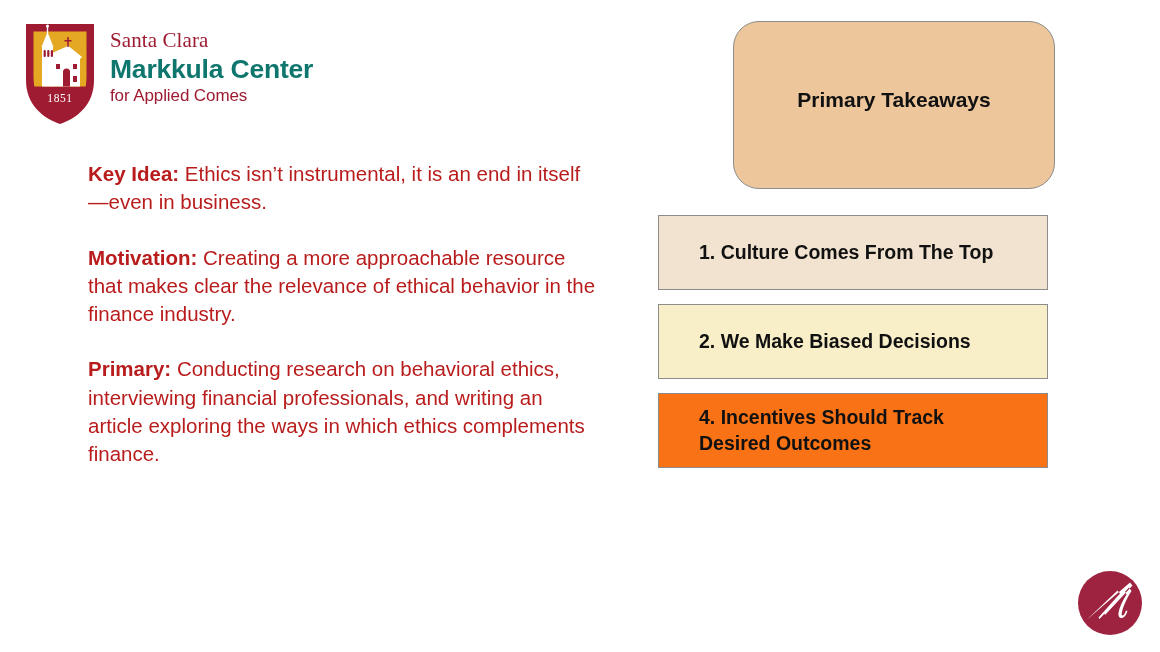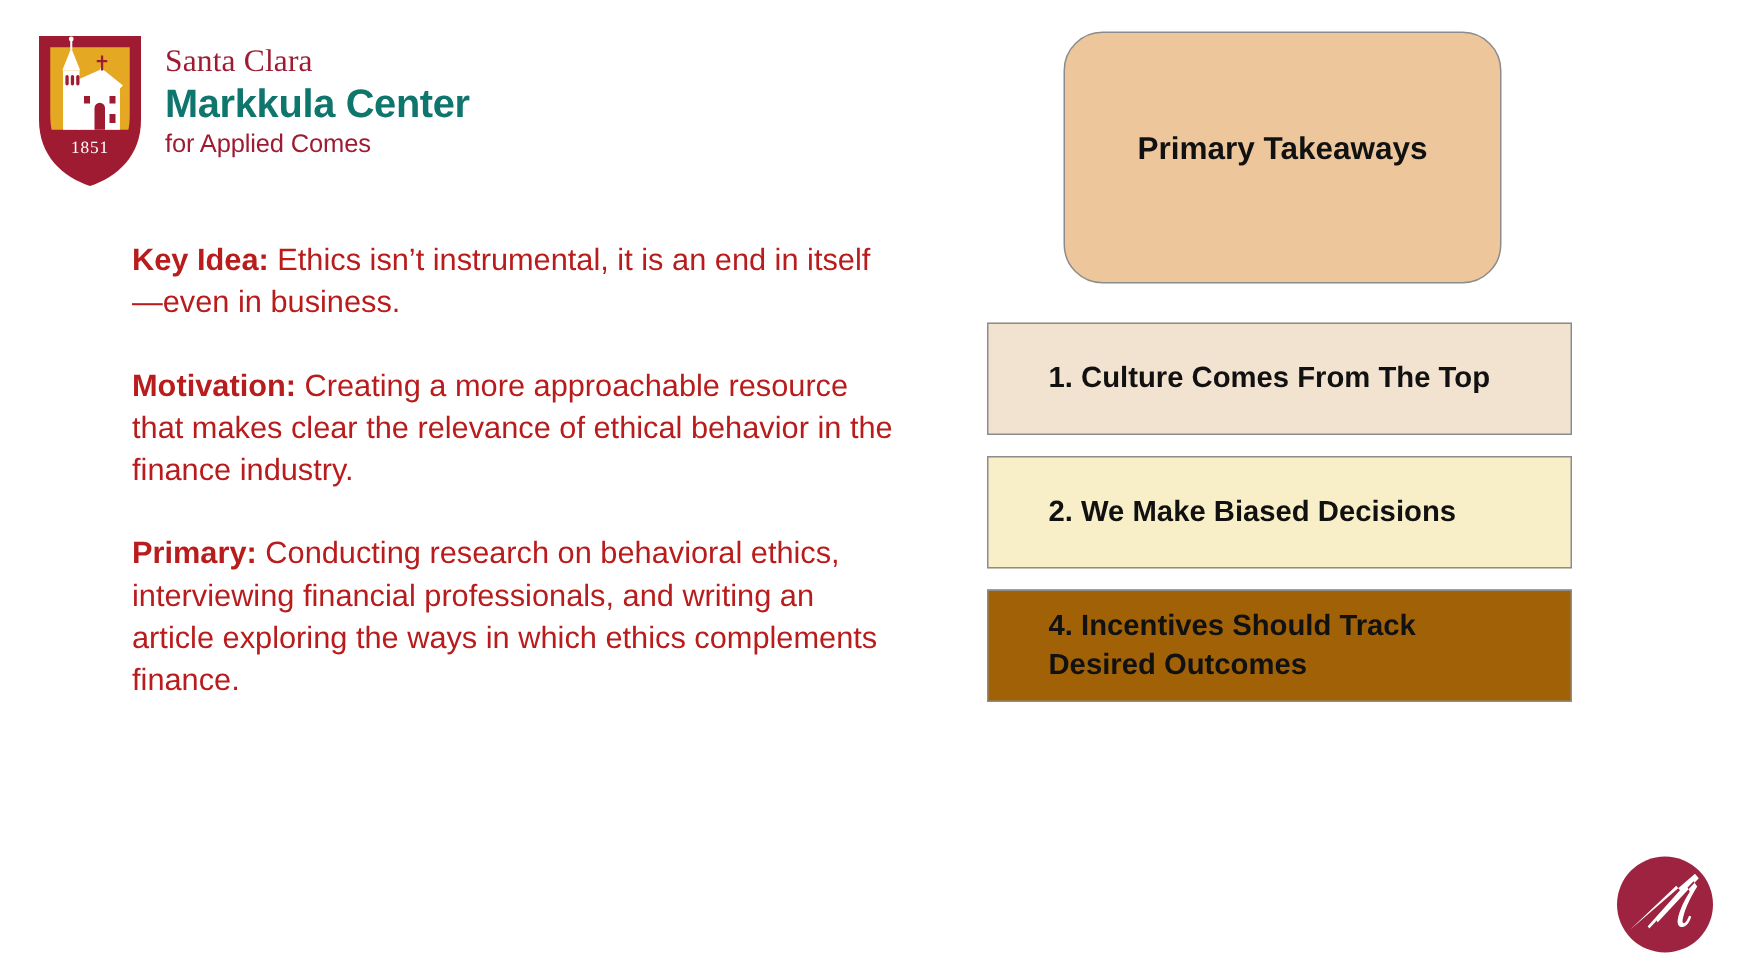--- a/index.html
+++ b/index.html
@@ -79,23 +79,23 @@
     margin: 0 0 27px 18px;
   }
   .para:last-child { margin-bottom: 0; }
   .para b {
     font-weight: bold;
   }
 
   
   .takeaway-header {
     position: absolute;
-    left: 709px;
+    left: 733px;
     top: 21px;
-    width: 292px;
+    width: 322px;
     height: 168px;
     background: #EDC79B;
     border: 1px solid #8C8C8C;
     border-radius: 26px;
     box-sizing: border-box;
     display: flex;
     align-items: center;
     justify-content: center;
   }
   .takeaway-header-label {
@@ -199,21 +199,21 @@
     <span class="takeaway-header-label">Primary Takeaways</span>
   </div>
 
   <div class="takeaway-list">
     <div class="takeaway-item" style="background: rgb(242, 227, 208);">
       <span class="takeaway-text">1.   Culture Comes From The Top</span>
     </div>
     <div class="takeaway-item" style="background: rgb(248, 239, 200);">
       <span class="takeaway-text">2. We Make Biased Decisions</span>
     </div>
-    <div class="takeaway-item" style="background: #a16207;">
+    <div class="takeaway-item" style="background: #f97316;">
       <span class="takeaway-text">4. Incentives Should Track Desired Outcomes</span>
     </div>
   </div>
 
   <svg class="corner-mark" viewBox="0 0 72 72">
     <circle cx="36" cy="36" r="32" fill="#9E2340"></circle>
     <path d="M12.5 53 L56 15.5 L58.5 18.5 L31 48 L30.5 46.5 L51 24.5 L52.5 27.5
              C49 33 45.5 40 44.5 46 C44 49.5 45.5 51.5 48 51 C50.5 50.5 52.5 47.5 53.5 44
              L52 43.5 C51 46.5 49.5 48.5 48.5 48.5 C47.5 48.5 47.5 47 48 45
              C49.5 38 54 29.5 57.5 24 L55 20.5 L25.5 52 L24.5 50.5 L46 26.5 L43.5 23.5 L12.5 53 Z" fill="#FFFFFF"></path>

